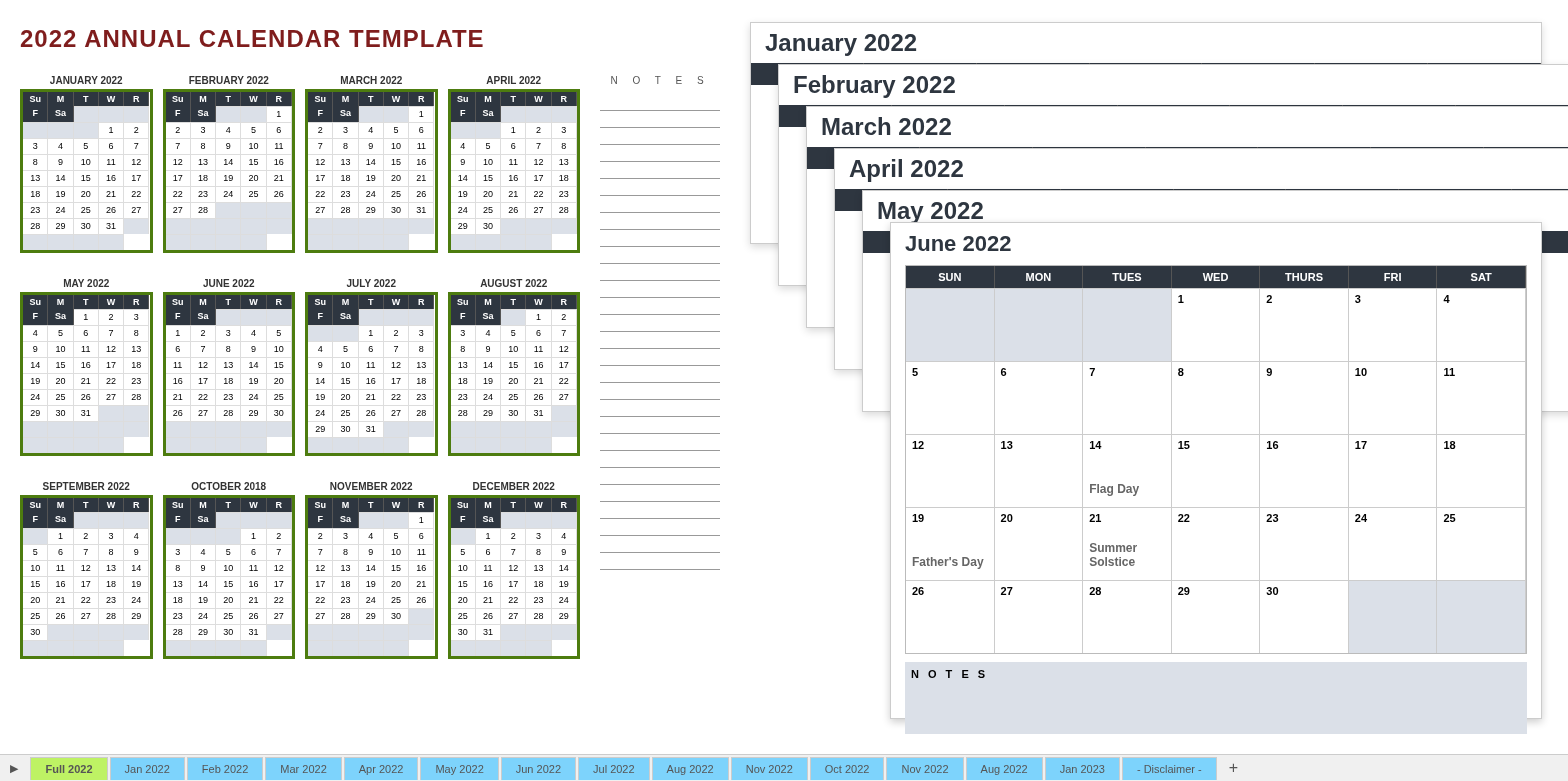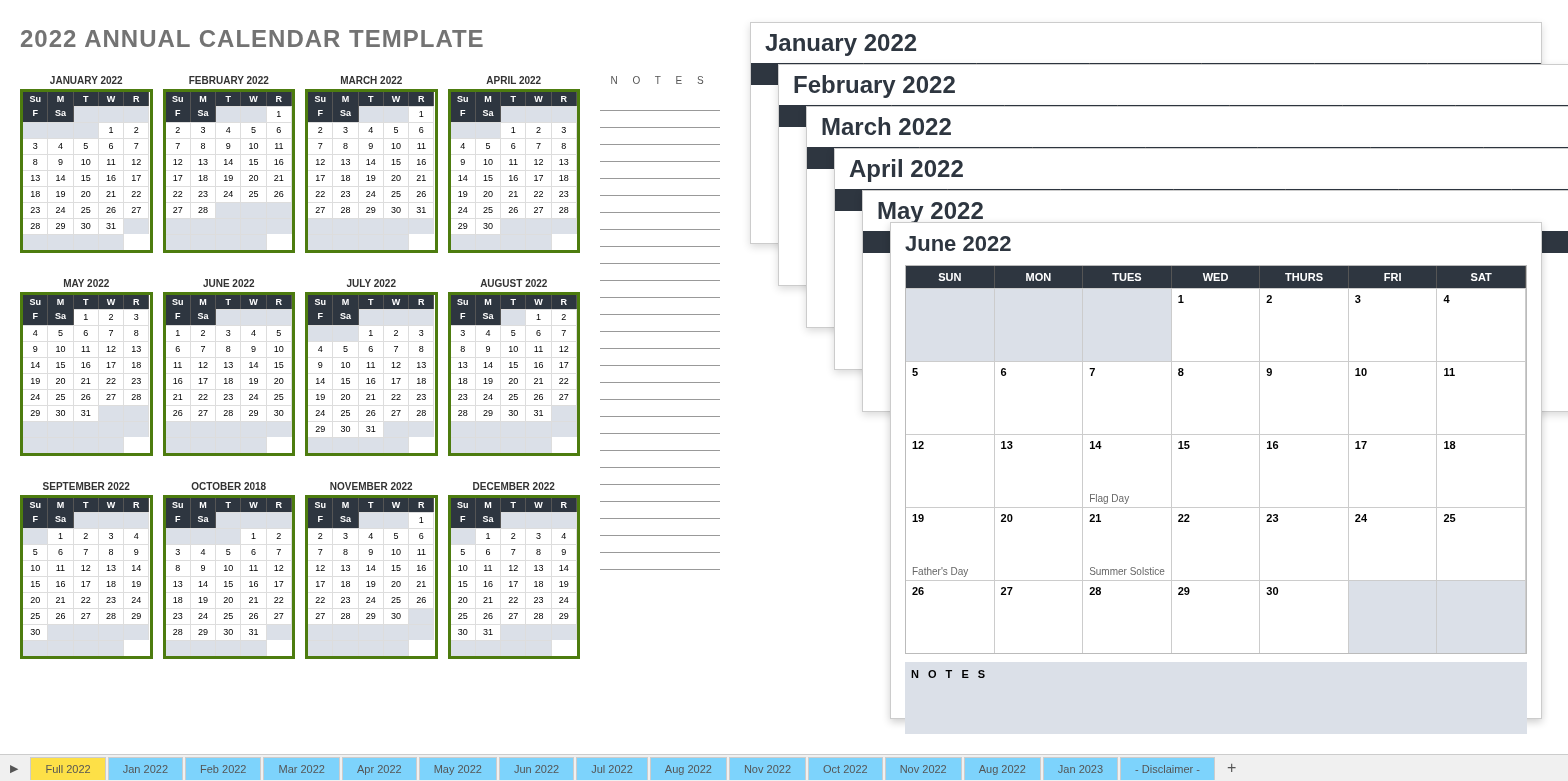--- a/index.html
+++ b/index.html
@@ -1,16 +1,16 @@
 <!DOCTYPE html>
 <html><head>
 <meta charset="utf-8">
 <style>
 body{margin:0;font-family:Arial,sans-serif;background:#fff;overflow:hidden;width:1568px;height:781px;position:relative}
-.title{position:absolute;top:25px;left:20px;font-size:24px;font-weight:bold;color:#737373;letter-spacing:1px}
+.title{position:absolute;top:25px;left:20px;font-size:24px;font-weight:bold;color:#7f1d1d;letter-spacing:1px}
 .annual{position:absolute;top:75px;left:20px;width:560px}
 .mini-row{display:flex;gap:10px;margin-bottom:25px}
 .mini-cal{width:134px}
 .mini-title{text-align:center;font-size:10px;font-weight:bold;color:#333;margin-bottom:3px}
 .mini-grid{display:grid;grid-template-columns:repeat(5,1fr);border:3px solid #4d7c0f;font-size:9px}
 .mini-hdr{background:#2e3640;color:#fff;text-align:center;padding:2px 0;font-weight:bold;border-right:1px solid #555}
 .mini-hdr:last-child{border-right:none}
 .mini-cell{text-align:center;padding:2px 0;border-right:1px solid #ddd;border-top:1px solid #ddd;height:11px;font-size:9px}
 .mini-cell.g{background:#dbe0e8}
 .notes-col{position:absolute;top:75px;left:600px;width:120px}
@@ -20,26 +20,26 @@
 .stack-card{position:absolute;background:#fff;border:1px solid #ccc;box-shadow:0 3px 8px rgba(0,0,0,0.15);width:790px;height:220px;overflow:hidden}
 .stack-title{font-size:24px;font-weight:bold;color:#2e3640;padding:6px 14px}
 .stack-hdr{display:flex;background:#2e3640}
 .stack-hcell{flex:1;color:#fff;text-align:center;font-size:11px;font-weight:bold;padding:5px 0;border-right:1px solid #555}
 .june-card{position:absolute;background:#fff;border:1px solid #ccc;box-shadow:0 3px 8px rgba(0,0,0,0.2);width:650px;height:495px}
 .june-title{font-size:22px;font-weight:bold;color:#2e3640;padding:8px 14px}
 .june-grid{display:grid;grid-template-columns:repeat(7,1fr);margin:0 14px;border:1px solid #bbb}
 .june-hdr{background:#2e3640;color:#fff;text-align:center;font-size:11px;font-weight:bold;padding:5px 0;border-right:1px solid #555}
 .june-cell{border-right:1px solid #ccc;border-top:1px solid #ccc;height:64px;padding:4px 6px;font-size:11px;font-weight:bold;position:relative}
 .june-cell.g{background:#dbe0e8}
-.june-event{position:absolute;bottom:3px;left:6px;font-size:10px;font-weight:normal;color:#666}
+.june-event{position:absolute;bottom:11px;left:6px;font-size:12px;font-weight:bold;color:#666}
 .june-notes{margin:8px 14px 0;background:#dbe0e8;height:60px;padding:6px;font-size:11px;font-weight:bold;letter-spacing:3px}
 .tabs{position:absolute;bottom:0;left:0;right:0;height:26px;background:#f0f0f0;border-top:1px solid #ccc;display:flex;align-items:center;padding-left:10px;font-size:11px;color:#555}
 .tab-nav{margin-right:12px;cursor:pointer}
 .tab{padding:5px 14px;border:1px solid #ccc;border-bottom:none;background:#7dd3fc;margin-right:2px;cursor:pointer}
-.tab.active{background:#fde047;font-weight:normal}
+.tab.active{background:#bef264;font-weight:bold}
 .tab-add{padding:0 10px;font-size:16px;cursor:pointer}
 </style>
 </head>
 <body>
 
 <div class="title">2022 ANNUAL CALENDAR TEMPLATE</div>
 <div class="annual" id="annual">
     <div class="mini-row">
       <div class="mini-cal">
         <div class="mini-title">JANUARY 2022</div>

